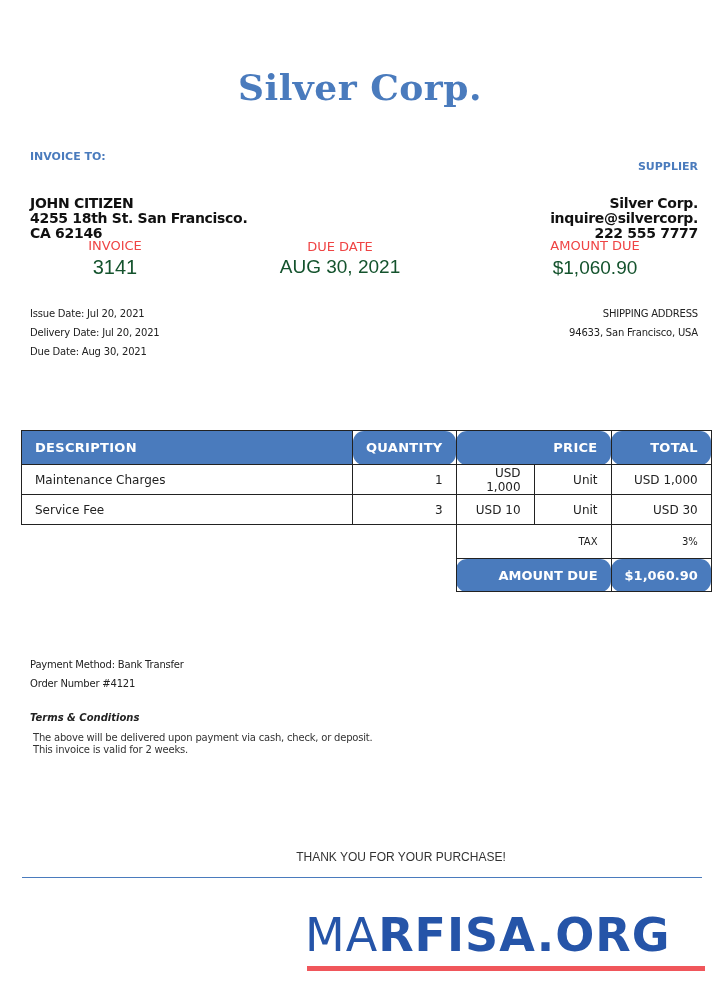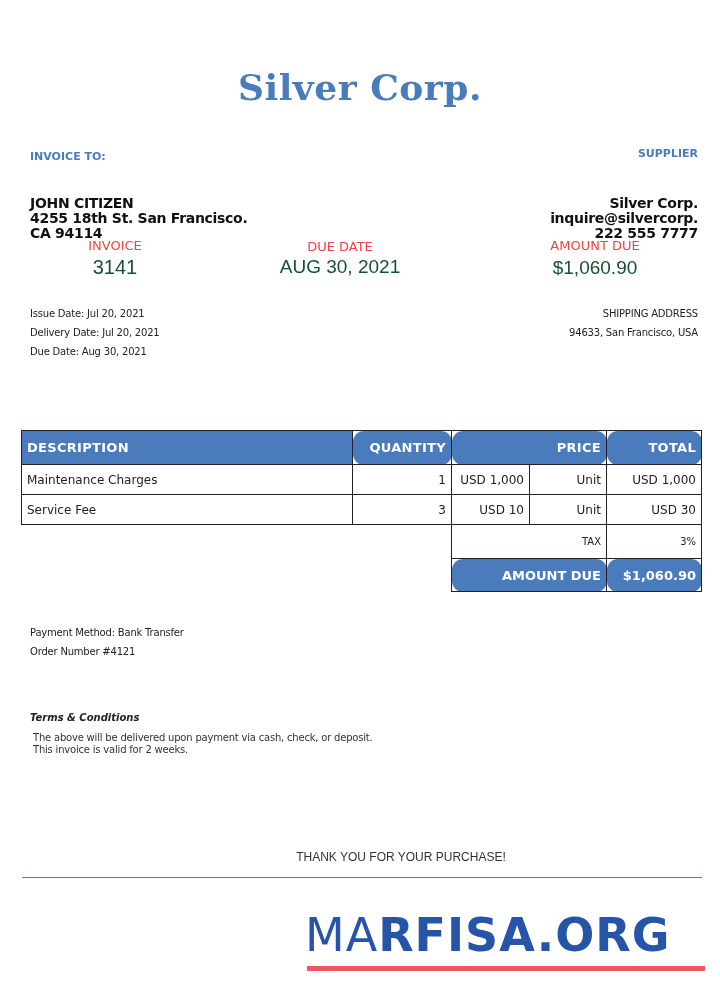--- a/index.html
+++ b/index.html
@@ -9,21 +9,21 @@
   .title { left: 0; width: 720px; top: 66px; text-align: center;
            font-family: "DejaVu Serif", serif; font-weight: bold; font-size: 36px;
            color: #4a7bbd; letter-spacing: 0.5px; }
   .lbl-blue { color: #4a7bbd; font-weight: bold; font-size: 11px; }
   .bold-sm { font-weight: bold; font-size: 14px; color: #111; line-height: 15px; letter-spacing: -0.3px; margin-top: 24px; }
   .meta-label { color: #ef4444; font-size: 13px; text-align: center; }
   .meta-value { color: #14532d; font-size: 19px; text-align: center; font-family: "Liberation Sans", sans-serif; }
   .small { font-size: 10px; color: #222; letter-spacing: -0.2px; }
   table.items { position: absolute; left: 21px; top: 430px; border-collapse: collapse;
                 font-size: 12px; }
-  table.items td, table.items th { border: 1px solid #222; height: 29px; padding: 0 5px; }
+  table.items td, table.items th { border: 1px solid #222; height: 29px; padding: 0 13px; }
   table.items th { background: #4a7bbd; color: #fff; font-weight: bold; font-size: 13px;
                    height: 33px; letter-spacing: 0.3px; }
   .c { text-align: right; border-radius: 11px; }
   .l { text-align: left; }
   .noborder { border: none !important; }
   .due-row td.due { background: #4a7bbd; color: #fff; font-weight: bold; font-size: 13px; height: 32px; }
   .rule { left: 22px; width: 680px; top: 877px; height: 1px; background: #4a7bbd; }
   .brand { left: 305px; top: 910px; font-family: "DejaVu Sans", sans-serif;
            font-size: 46px; color: #2554a8; letter-spacing: 1px; line-height: 50px; }
   .brand b { font-weight: bold; }
@@ -31,24 +31,24 @@
 </style>
 </head>
 <body>
 
 <div class="abs title">Silver Corp.</div>
 
 <div class="abs lbl-blue" style="left:30px; top:150px;">INVOICE TO:</div>
 <div class="abs bold-sm" style="left:30px; top:172px;">
   <div>JOHN CITIZEN</div>
   <div>4255 18th St. San Francisco.</div>
-  <div>CA 94114</div>
+  <div>CA 62146</div>
 </div>
 
-<div class="abs lbl-blue" style="right:22px; top:147px; ">SUPPLIER</div>
+<div class="abs lbl-blue" style="right:22px; top:160px; ">SUPPLIER</div>
 <div class="abs bold-sm" style="right:22px; top:172px; text-align:right;">
   <div>Silver Corp.</div>
   <div>inquire@silvercorp.</div>
   <div>222 555 7777</div>
 </div>
 
 <div class="abs" style="left:55px; width:120px; top:238px;">
   <div class="meta-label">INVOICE</div>
   <div class="meta-value" style="margin-top:3px; font-size:20px;">3141</div>
 </div>
@@ -109,21 +109,21 @@
   </tr>
   <tr class="due-row">
     <td class="noborder"></td>
     <td class="noborder" style="border-right:1px solid #222 !important;"></td>
     <td class="c due" colspan="2">AMOUNT DUE</td>
     <td class="c due">$1,060.90</td>
   </tr>
 </tbody>
   </table>
 
-<div class="abs small" style="left:30px; top:623px; line-height:19px;">
+<div class="abs small" style="left:30px; top:655px; line-height:19px;">
   <div>Payment  Method: Bank Transfer</div>
   <div>Order Number #4121</div>
 </div>
 
 <div class="abs" style="left:30px; top:712px; font-size:10px; font-weight:bold; color:#222;font-style:italic;">Terms &amp; Conditions</div>
 <div class="abs small" style="left:33px; top:732px; line-height:12px; color:#333;">
   <div>The above will be delivered upon payment via cash, check, or deposit.</div>
   <div>This invoice is valid for 2 weeks.</div>
 </div>
 

